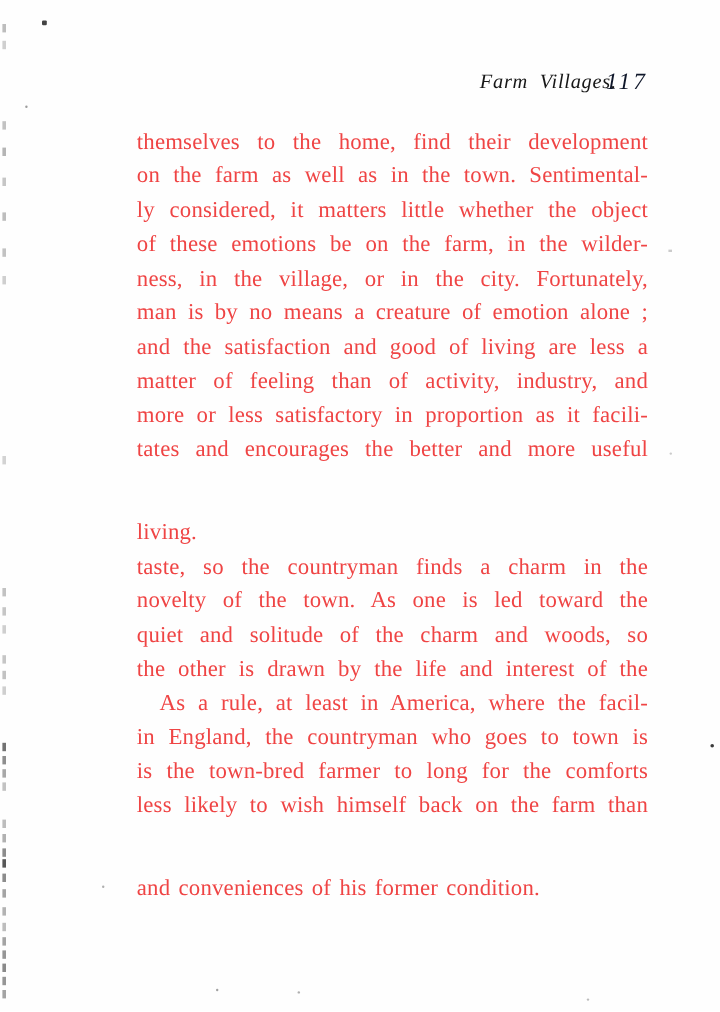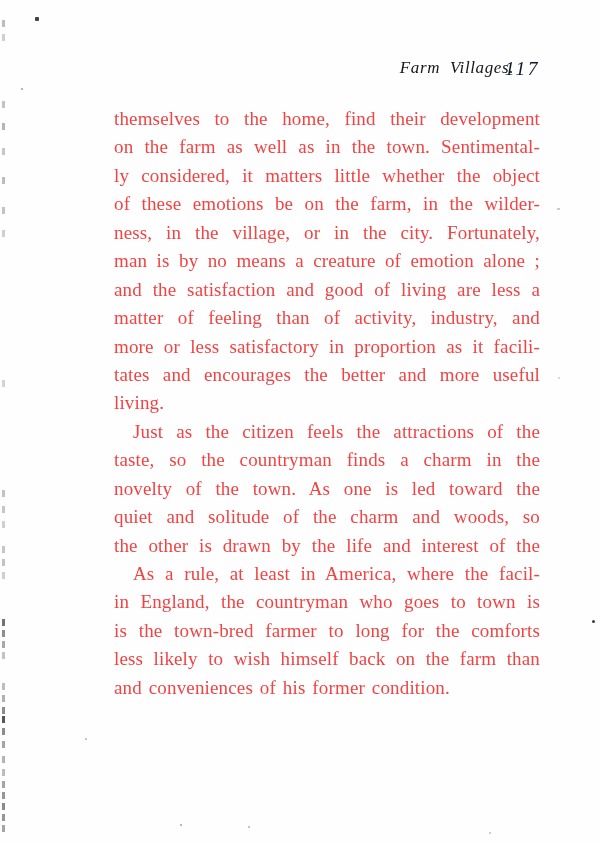--- a/index.html
+++ b/index.html
@@ -50,20 +50,21 @@
     height: 28.45px;
     white-space: nowrap;
     text-align: justify;
     text-align-last: justify;
     letter-spacing: 0.15px;
     color: #ef4444;
   }
   .line.last {
     text-align-last: left;
     word-spacing: 2px;
+    margin-top: 41px;
   }
   .line.first-indent { padding-left: 19px; }
   
   .edge-dashes {
     position: absolute;
     left: 2px; top: 0;
     width: 3px; height: 7px;
     background: transparent;
     box-shadow:
       0 20px rgba(40,40,40,.30), 0 34px rgba(40,40,40,.22),
@@ -122,21 +123,20 @@
           <div class="line">of these emotions be on the farm, in the wilder-</div>
           <div class="line">ness, in the village, or in the city.  Fortunately,</div>
           <div class="line">man is by no means a creature of emotion alone ;</div>
           <div class="line">and the satisfaction and good of living are less a</div>
           <div class="line">matter of feeling than of activity, industry, and</div>
           <div class="line">more or less satisfactory in proportion as it facili-</div>
           <div class="line">tates and encourages the better and more useful</div>
           <div class="line last">living.</div>
         </div>
         <div class="paragraph">
-          <div class="line first-indent">Just as the citizen feels the attractions of the</div>
           <div class="line">taste, so the countryman finds a charm in the</div>
           <div class="line">novelty of the town.  As one is led toward the</div>
           <div class="line">quiet and solitude of the charm and woods, so</div>
           <div class="line">the other is drawn by the life and interest of the</div>
         </div>
         <div class="paragraph">
           <div class="line first-indent">As a rule, at least in America, where the facil-</div>
           <div class="line">in England, the countryman who goes to town is</div>
           <div class="line">is the town-bred farmer to long for the comforts</div>
           <div class="line">less likely to wish himself back on the farm than</div>

